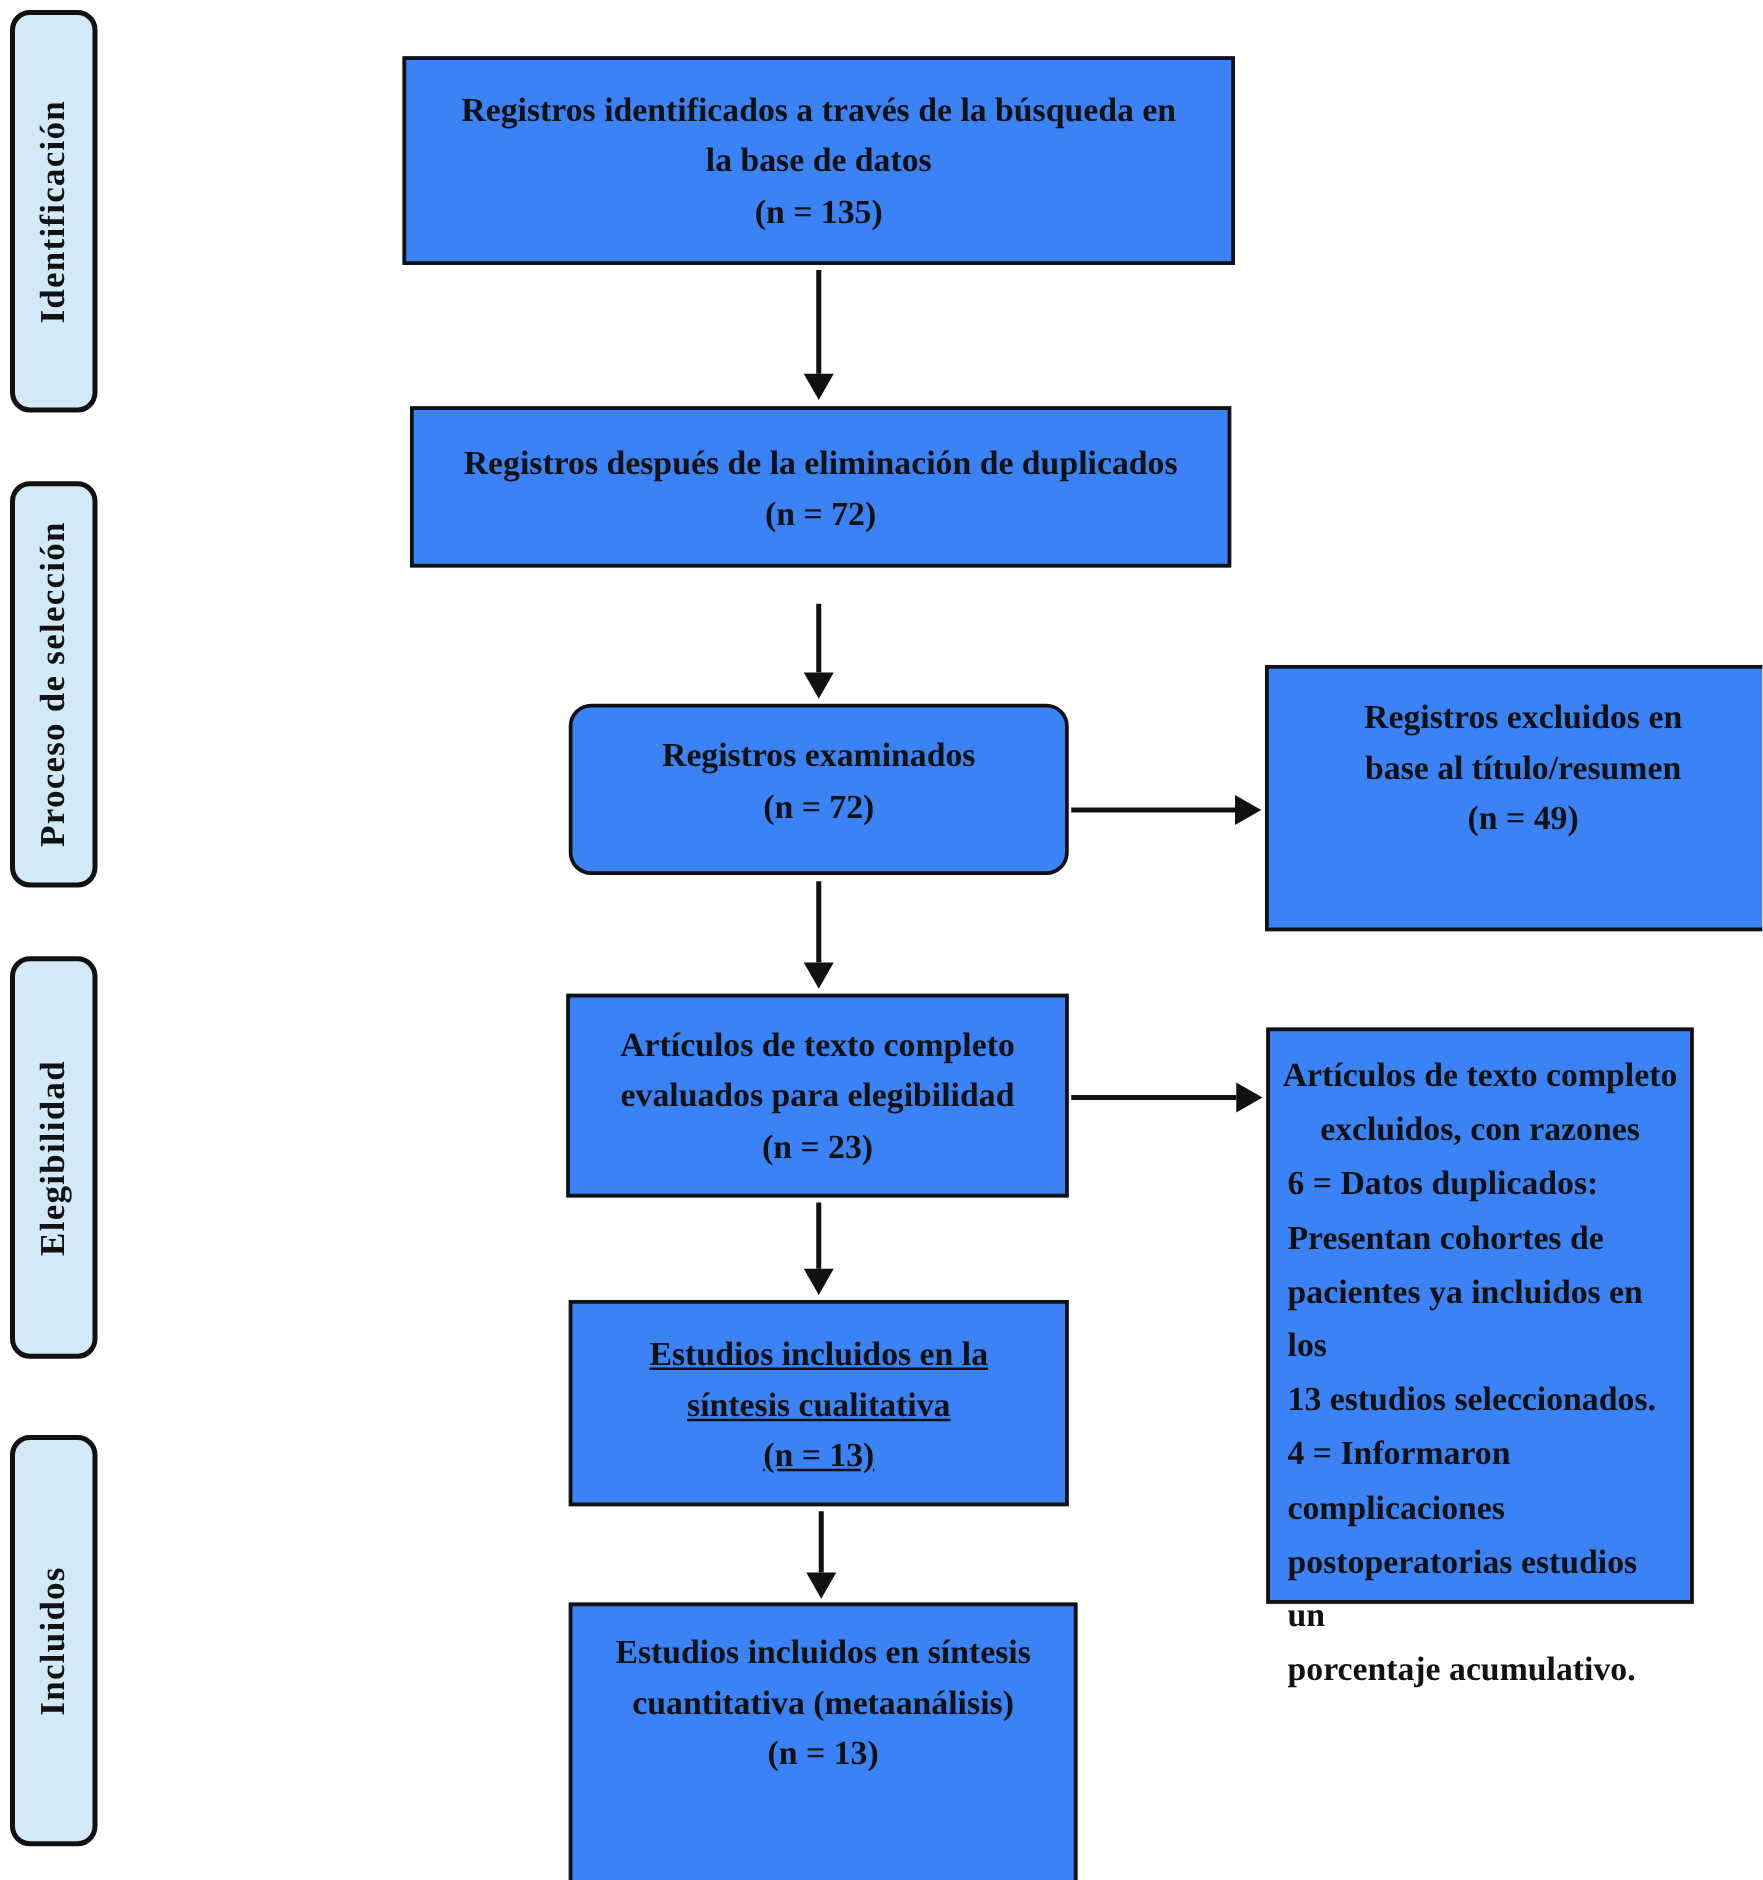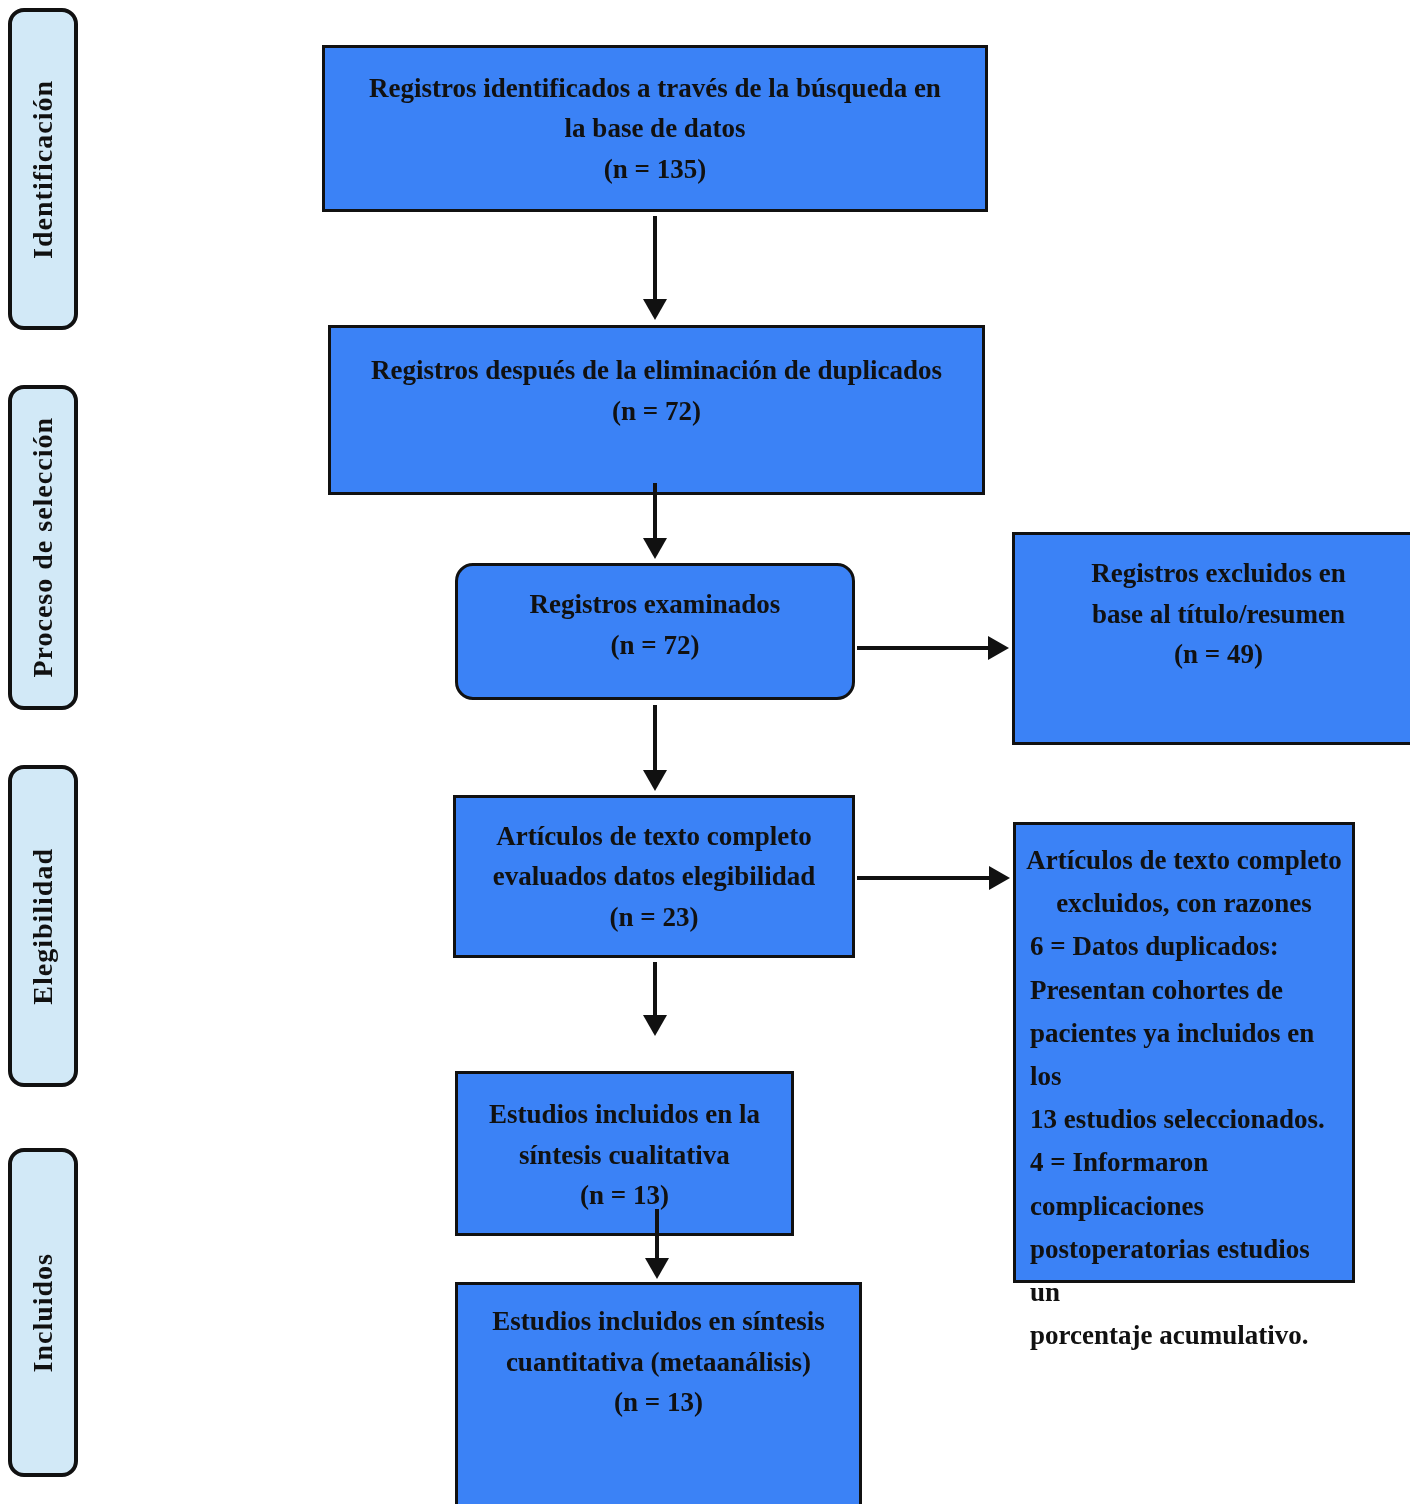--- a/index.html
+++ b/index.html
@@ -49,26 +49,26 @@
     flex-direction: column;
     align-items: center;
     text-align: center;
     font-weight: bold;
     font-size: 27px;
     line-height: 1.5;
   }
   .fbox div { width: 100%; }
 
   #box-identified        { left: 322px;  top: 45px;   width: 666px; height: 167px; justify-content: center; }
-  #box-deduplicated      { left: 328px;  top: 325px;  width: 657px; height: 170px; padding-top: 22px; }
+  #box-deduplicated      { left: 328px;  top: 325px;  width: 657px; height: 129px; padding-top: 22px; }
   #box-screened          { left: 455px;  top: 563px;  width: 400px; height: 137px; padding-top: 18px; border-radius: 18px; }
   #box-excl-title        { left: 1012px; top: 532px;  width: 413px; height: 213px; padding-top: 18px; }
   #box-fulltext          { left: 453px;  top: 795px;  width: 402px; height: 163px; justify-content: center; }
   #box-excl-reasons      { left: 1013px; top: 822px;  width: 342px; height: 461px; padding-top: 14px; font-size: 27px; line-height: 1.6; }
-  #box-qualitative       { left: 455px;  top: 1071px; width: 339px; height: 165px; padding-top: 20px; }
+  #box-qualitative       { left: 455px;  top: 1040px; width: 400px; height: 165px; padding-top: 20px; text-decoration: underline; }
   #box-quantitative      { left: 455px;  top: 1282px; width: 407px; height: 270px; padding-top: 16px; }
 
   #box-excl-reasons .reason {
     text-align: left;
     padding: 0 10px 0 14px;
     box-sizing: border-box;
   }
 
   
   .arrow-v {
@@ -143,21 +143,21 @@
   </div>
 
   <div class="fbox" id="box-excl-title">
     <div>Registros excluidos en</div>
     <div>base al título/resumen</div>
     <div>(n = 49)</div>
   </div>
 
   <div class="fbox" id="box-fulltext">
     <div>Artículos de texto completo</div>
-    <div>evaluados datos elegibilidad</div>
+    <div>evaluados para elegibilidad</div>
     <div>(n = 23)</div>
   </div>
 
   <div class="fbox" id="box-excl-reasons">
     <div>Artículos de texto completo</div>
     <div>excluidos, con razones</div>
     <div class="reason">6 = Datos duplicados:</div>
     <div class="reason">Presentan cohortes de</div>
     <div class="reason">pacientes ya incluidos en los</div>
     <div class="reason">13 estudios seleccionados.</div>

